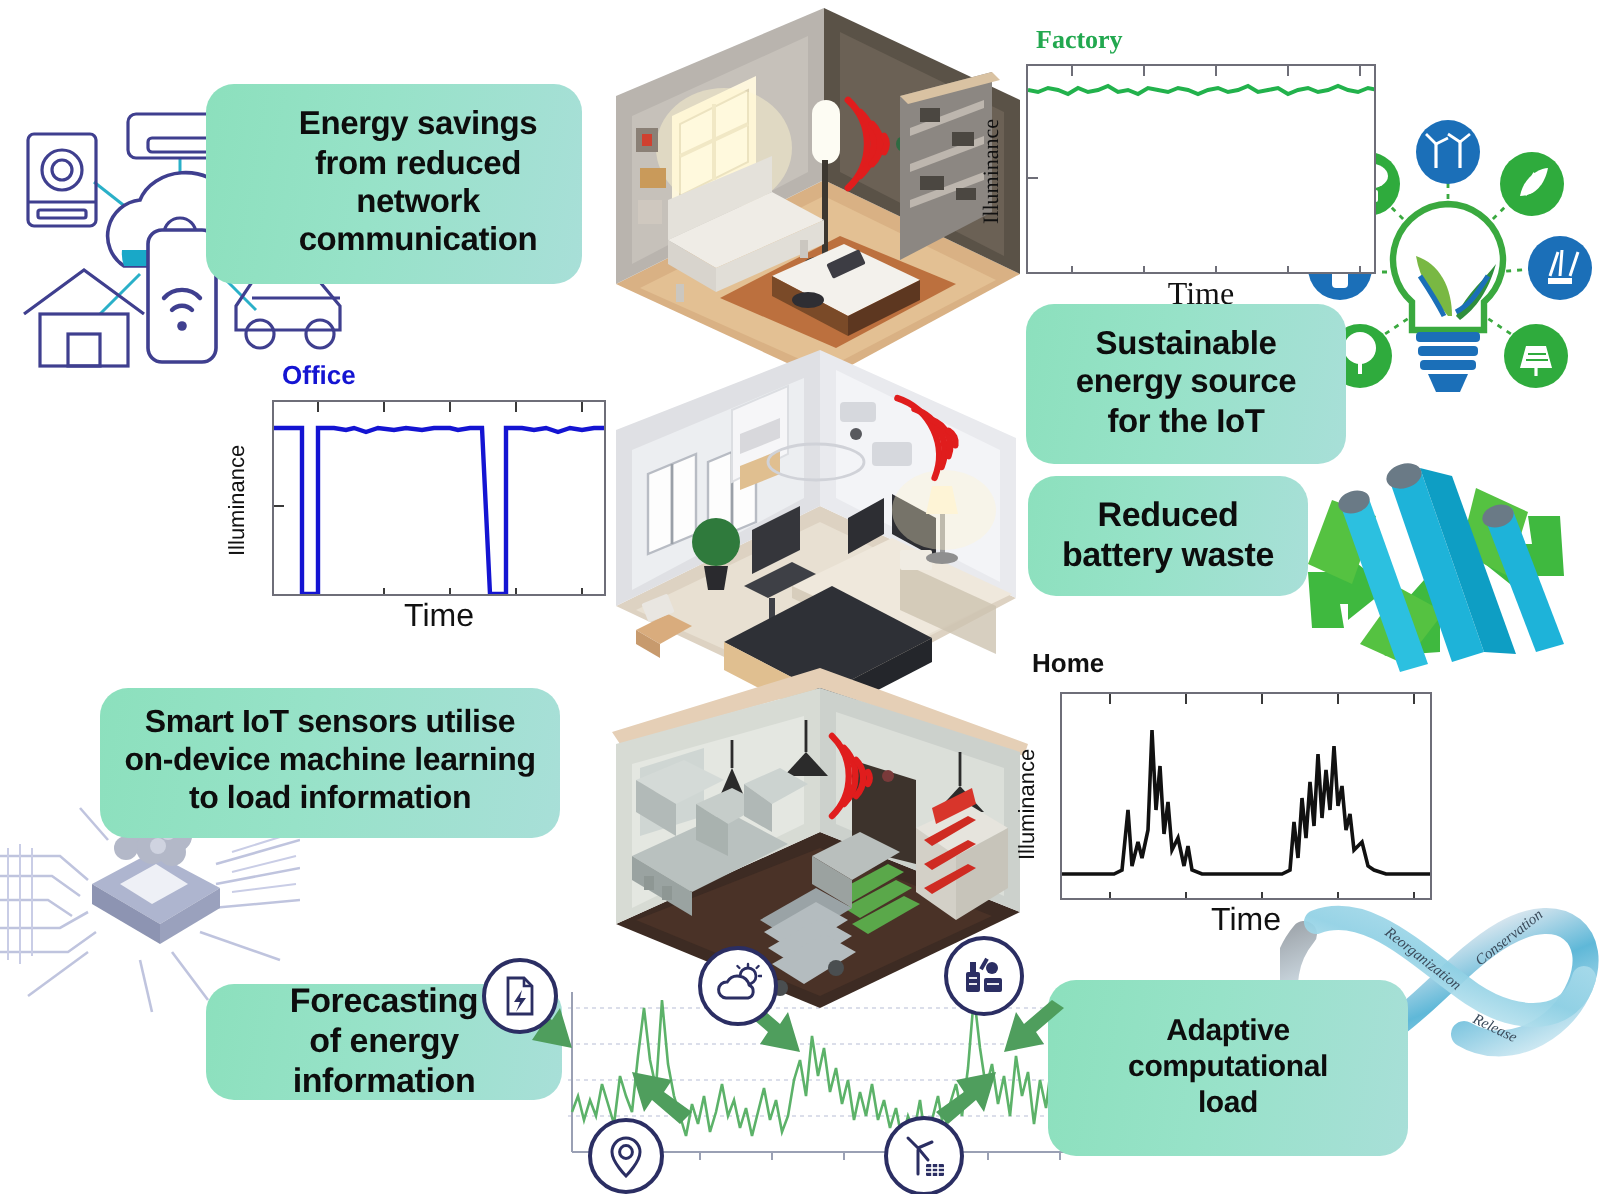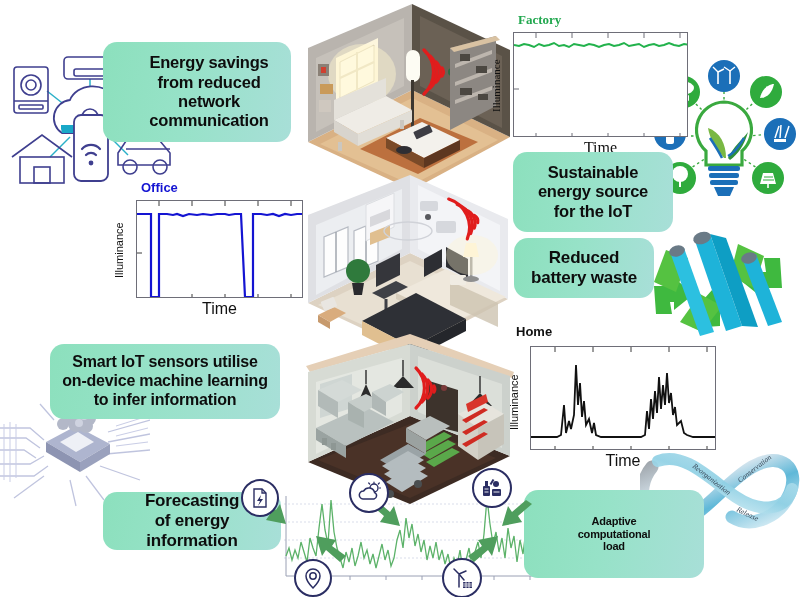--- a/index.html
+++ b/index.html
@@ -490,21 +490,21 @@
           <circle cx="84" cy="36" r="4"></circle>
           <circle cx="79" cy="43" r="4"></circle>
       </g>
     </svg>
   </div>
 
   <div class="callout" style="left:50px;top:344px;width:230px;height:75px;font-size:16px;">
     <span>
       <i style="font-style:normal;margin-top:11px;">Smart IoT sensors utilise</i><br>
       <i style="font-style:normal;">on-device machine learning</i><br>
-      <i style="font-style:normal;">to infer information</i>
+      <i style="font-style:normal;">to load information</i>
     </span>
   </div>
 
   <div class="room" style="left:298px;top:332px;width:222px;height:175px;">
     <svg width="222" height="175" viewBox="0 0 222 175">
 
       <path d="M8,34 L112,2 L216,40 L214,46 L112,12 L12,40 Z" fill="#e5cfb6"></path>
 
       <path d="M10,130 L112,172 L212,124 L112,84 Z" fill="#3d2b23"></path>
       <path d="M20,128 L112,166 L198,126 L112,92 Z" fill="#4a3227"></path>
@@ -711,21 +711,21 @@
       <path d="M18,16 C44,6 70,34 96,52 C120,68 146,66 152,44" fill="none" stroke="url(#mg2)" stroke-width="12" stroke-linecap="round" opacity="0.92"></path>
       <g font-family="Liberation Serif, serif" font-size="7.5" fill="#3a4a5a" font-style="italic">
         <text transform="translate(52,22) rotate(38)">Reorganization</text>
         <text transform="translate(100,38) rotate(-38)">Conservation</text>
         <text transform="translate(42,72) rotate(-22)">Growth</text>
         <text transform="translate(96,66) rotate(26)">Release</text>
       </g>
     </svg>
   </div>
 
-  <div class="callout" style="left:524px;top:490px;width:180px;height:88px;font-size:11px;">
+  <div class="callout" style="left:524px;top:490px;width:180px;height:88px;font-size:15px;">
     <span>
       <i style="font-style:normal;">Adaptive</i><br>
       <i style="font-style:normal;">computational</i><br>
       <i style="font-style:normal;text-align:center;">load</i>
     </span>
   </div>
 
 </div>
 
 </body></html>

